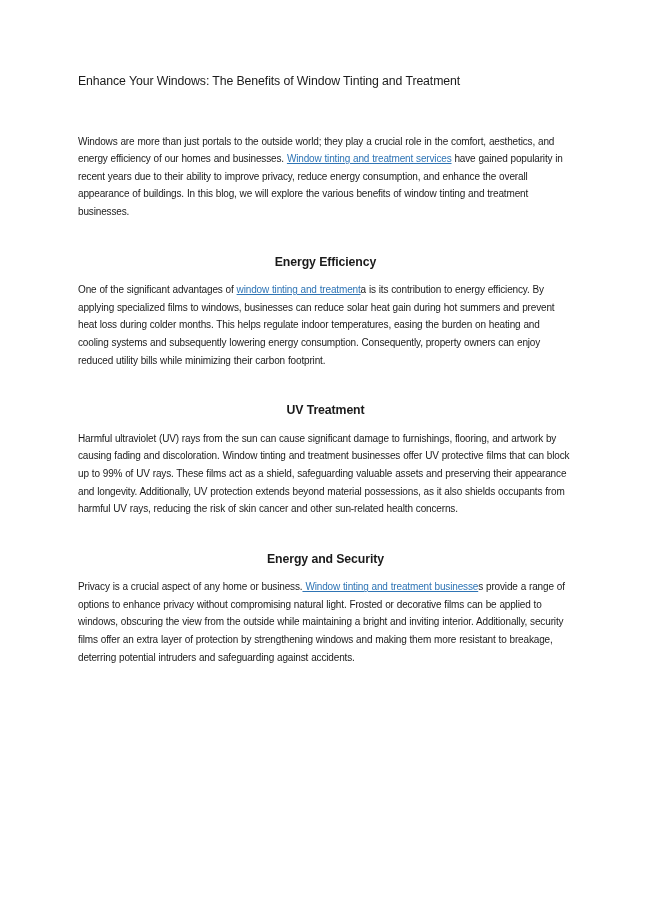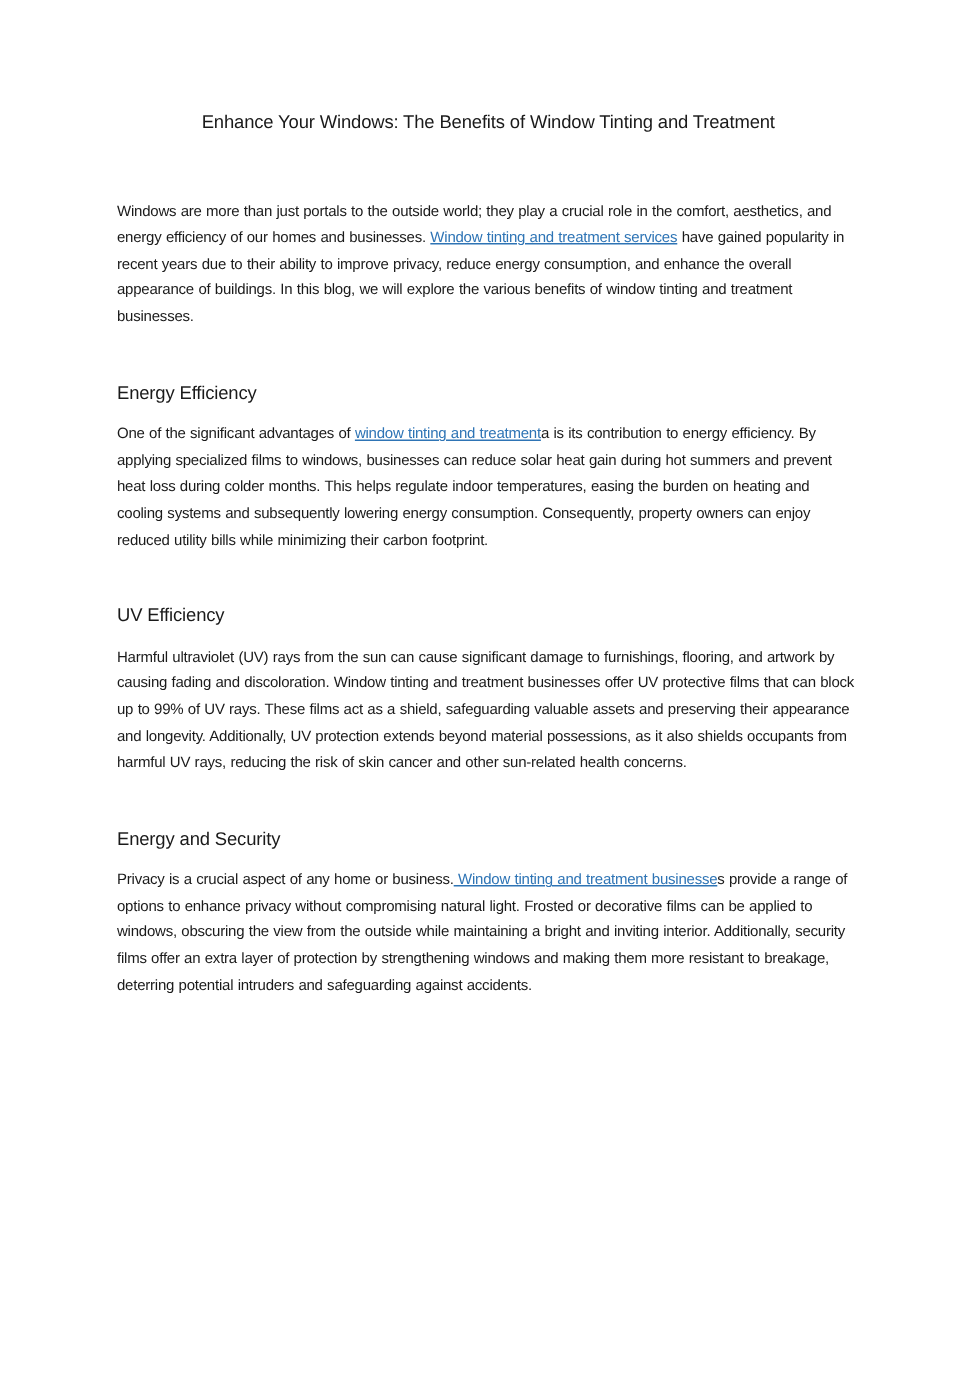--- a/index.html
+++ b/index.html
@@ -19,30 +19,30 @@
     width: 650px;
     height: 920px;
     background: var(--page-bg, #ffffff);
     padding: 73px 77px 0 78px;
   }
   .doc-title {
     font-size: 12.3px;
     font-weight: 400;
     line-height: 17.6px;
     letter-spacing: -0.1px;
-    text-align: center;
     margin: 0 0 42px 0;
     color: var(--text-color, #1a1a1a);
   }
   .heading {
     font-size: 12.3px;
-    font-weight: 400;
+    font-weight: 700;
     line-height: 17.6px;
     letter-spacing: -0.1px;
     margin: 33px 0 10px 0;
+    text-align: center;
   }
   .para {
     font-size: 10px;
     line-height: 17.6px;
     letter-spacing: -0.15px;
     margin: 0;
     word-spacing: 0.3px;
   }
   .link {
     color: var(--link-color, #2e74b5);
@@ -52,18 +52,18 @@
 </style>
 </head>
 <body>
 
 <div class="page">
   <h1 class="doc-title">Enhance Your Windows: The Benefits of Window Tinting and Treatment</h1>
   <div>
       <p class="para"><span>Windows are more than just portals to the outside world; they play a crucial role in the comfort, aesthetics, and energy efficiency of our homes and businesses. </span><span class="link">Window tinting and treatment services</span><span> have gained popularity in recent years due to their ability to improve privacy, reduce energy consumption, and enhance the overall appearance of buildings. In this blog, we will explore the various benefits of window tinting and treatment businesses.</span></p>
       <h2 class="heading">Energy Efficiency</h2>
       <p class="para"><span>One of the significant advantages of </span><span class="link">window tinting and treatment</span><span>a is its contribution to energy efficiency. By applying specialized films to windows, businesses can reduce solar heat gain during hot summers and prevent heat loss during colder months. This helps regulate indoor temperatures, easing the burden on heating and cooling systems and subsequently lowering energy consumption. Consequently, property owners can enjoy reduced utility bills while minimizing their carbon footprint.</span></p>
-      <h2 class="heading">UV Efficiency</h2>
+      <h2 class="heading">UV Treatment</h2>
       <p class="para"><span>Harmful ultraviolet (UV) rays from the sun can cause significant damage to furnishings, flooring, and artwork by causing fading and discoloration. Window tinting and treatment businesses offer UV protective films that can block up to 99% of UV rays. These films act as a shield, safeguarding valuable assets and preserving their appearance and longevity. Additionally, UV protection extends beyond material possessions, as it also shields occupants from harmful UV rays, reducing the risk of skin cancer and other sun-related health concerns.</span></p>
       <h2 class="heading">Energy and Security</h2>
       <p class="para"><span>Privacy is a crucial aspect of any home or business.</span><span class="link"> Window tinting and treatment businesse</span><span>s provide a range of options to enhance privacy without compromising natural light. Frosted or decorative films can be applied to windows, obscuring the view from the outside while maintaining a bright and inviting interior. Additionally, security films offer an extra layer of protection by strengthening windows and making them more resistant to breakage, deterring potential intruders and safeguarding against accidents.</span></p>
     </div>
 </div>
 
 </body></html>

